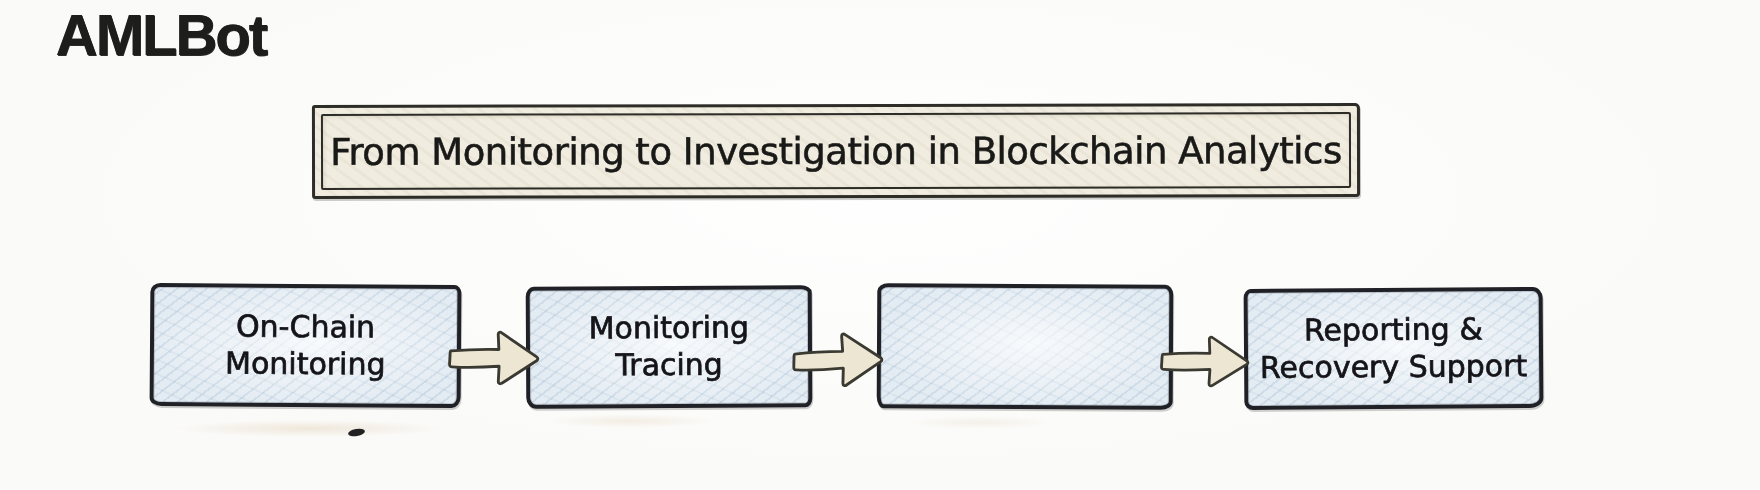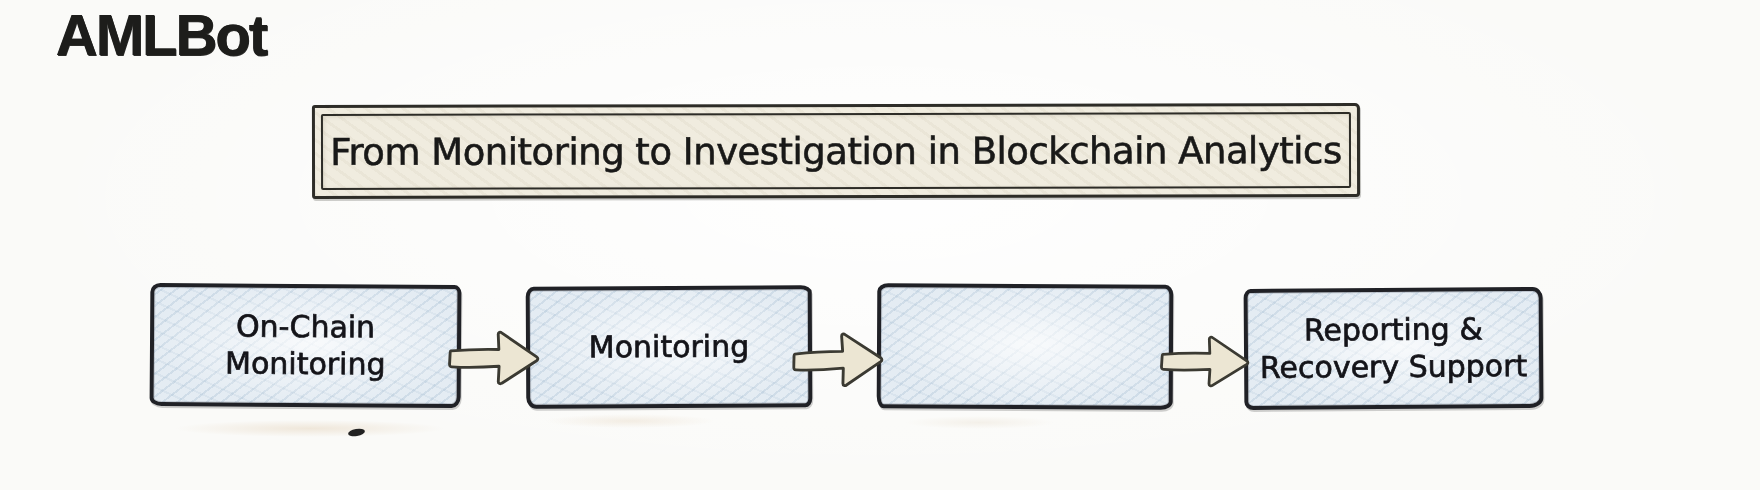--- a/index.html
+++ b/index.html
@@ -152,20 +152,21 @@
     <span class="line">On-Chain</span>
     <span class="line">Monitoring</span>
   </div>
 
   <svg class="flow-arrow arrow-1" viewBox="0 0 96 60" preserveAspectRatio="none">
     <path d="M3,23.5 C18,22 38,21.3 53,21.5 L52.2,5.5 C52.2,3.4 54.2,2.6 55.8,4 L92.5,29 C94.2,30.2 94.2,31.8 92.5,33 L56.4,57 C54.8,58.2 52.6,57.4 52.7,55.3 L53.4,39.2 C38,40.4 17,41 4,40.2 C2.2,40.1 1.6,38.8 1.7,37.2 L2.2,25.5 C2.3,24.2 2.3,23.6 3,23.5 Z" fill="#ece6d3" stroke="#3b3a32" stroke-width="3" stroke-linejoin="round"></path>
   </svg>
 
   <div class="step-box box-2">
     <span class="line">Monitoring</span>
+    <span class="line">Tracing</span>
   </div>
 
   <svg class="flow-arrow arrow-2" viewBox="0 0 96 60" preserveAspectRatio="none">
     <path d="M3,23.5 C18,22 38,21.3 53,21.5 L52.2,5.5 C52.2,3.4 54.2,2.6 55.8,4 L92.5,29 C94.2,30.2 94.2,31.8 92.5,33 L56.4,57 C54.8,58.2 52.6,57.4 52.7,55.3 L53.4,39.2 C38,40.4 17,41 4,40.2 C2.2,40.1 1.6,38.8 1.7,37.2 L2.2,25.5 C2.3,24.2 2.3,23.6 3,23.5 Z" fill="#ece6d3" stroke="#3b3a32" stroke-width="3" stroke-linejoin="round"></path>
   </svg>
 
   <div class="step-box box-3">
   </div>
 
   <svg class="flow-arrow arrow-3" viewBox="0 0 96 60" preserveAspectRatio="none">

